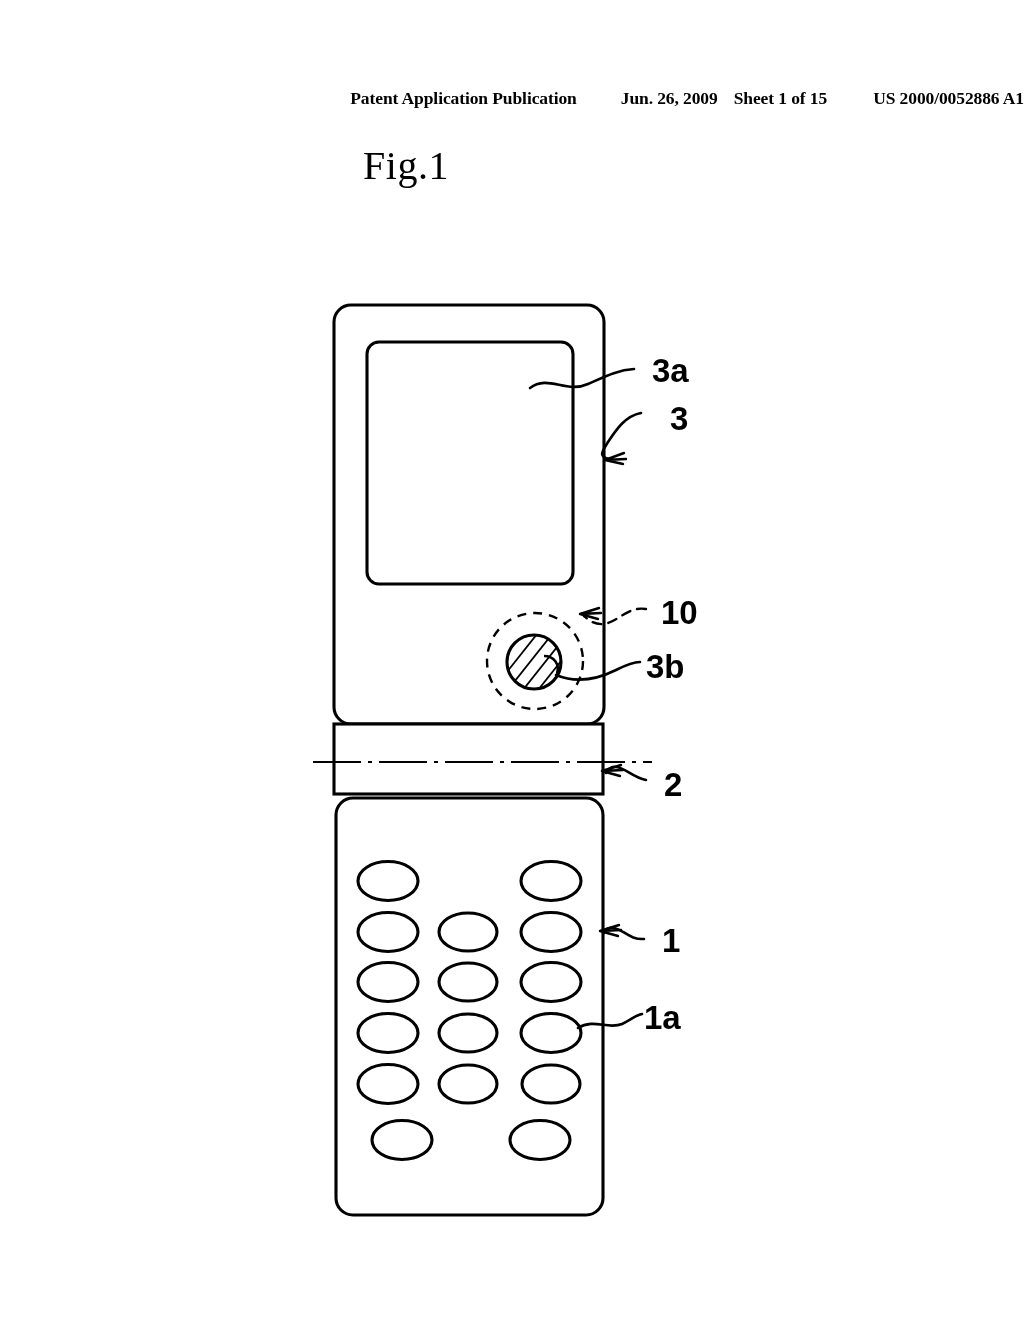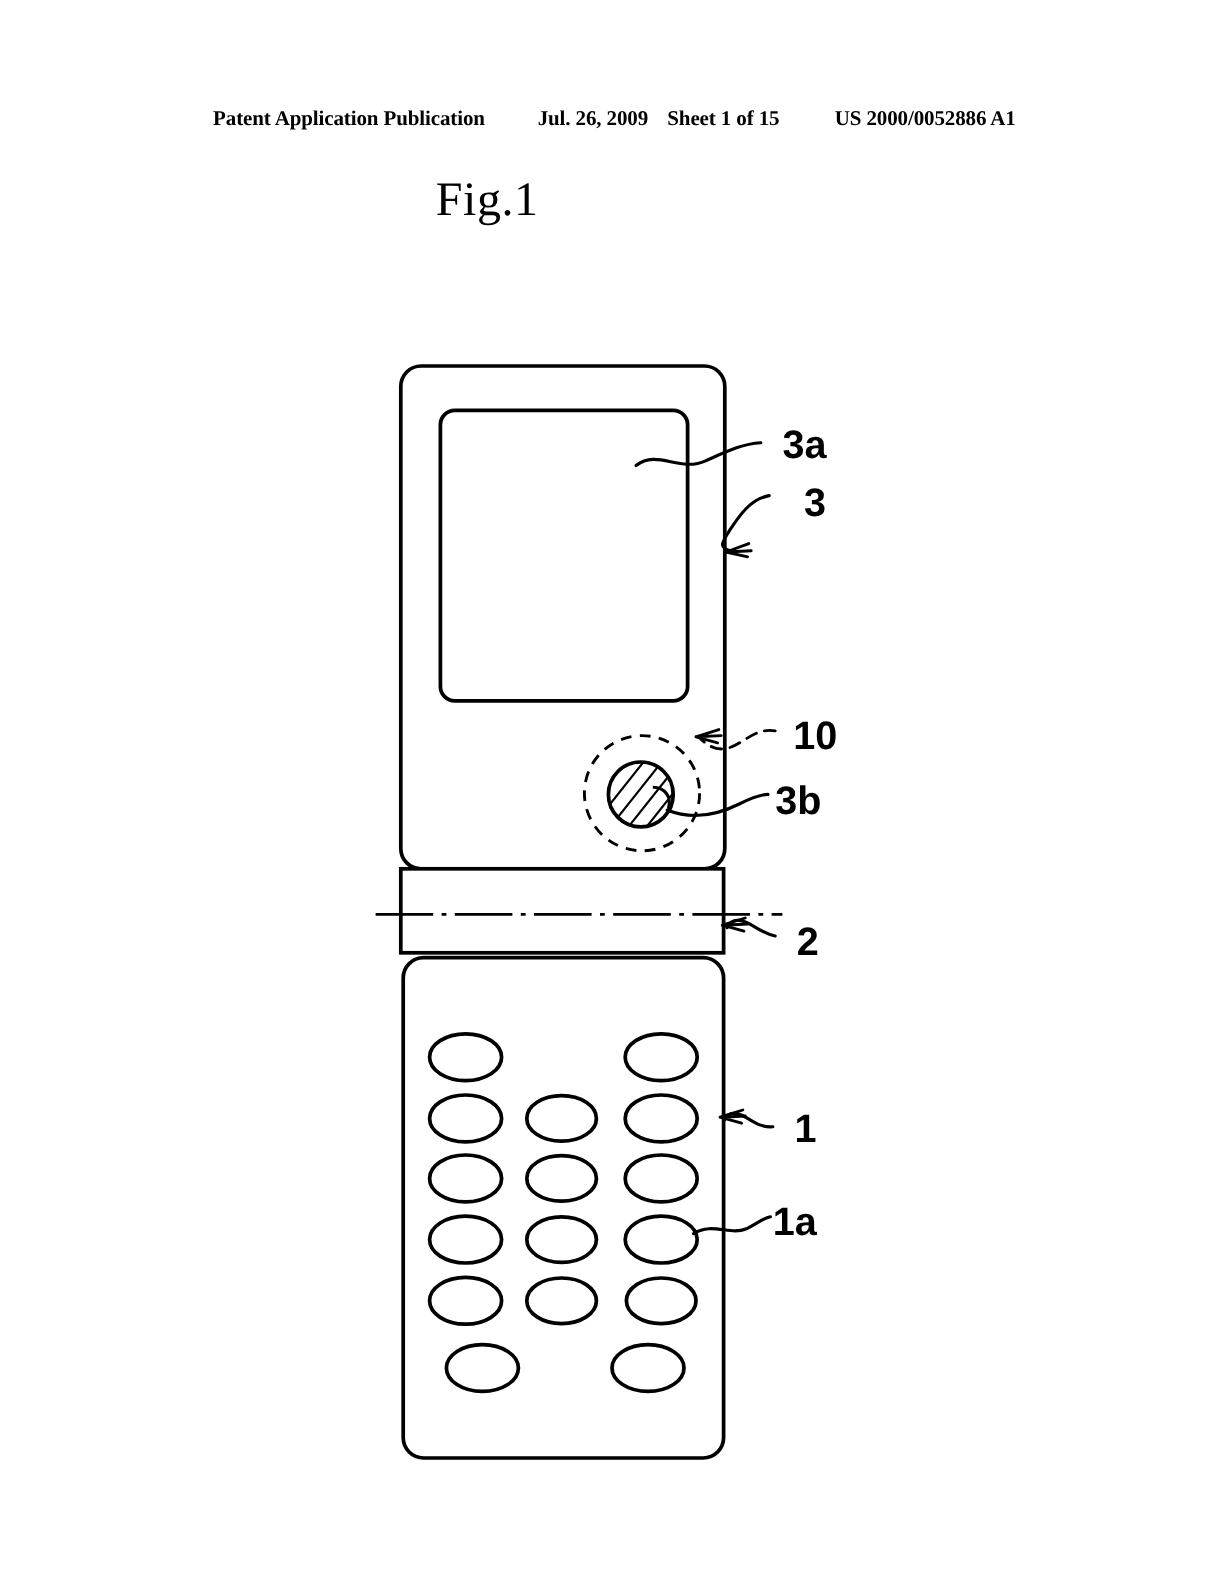--- a/index.html
+++ b/index.html
@@ -18,21 +18,21 @@
   }
 
   
   #page-header {
     position: absolute;
     top: 88px;
     left: 0;
     width: 1024px;
     height: 26px;
     display: flex;
-    justify-content: center;
+    justify-content: flex-end;
     align-items: baseline;
     white-space: nowrap;
   }
   #page-header .hdr-text {
     font-family: "Liberation Serif", "DejaVu Serif", serif;
     font-weight: bold;
     font-size: 17.5px;
     letter-spacing: -0.1px;
     color: #000;
   }
@@ -70,21 +70,21 @@
     font-weight: bold;
     fill: #000;
   }
 </style>
 </head>
 <body>
 
 <div id="page-header">
   <span class="hdr-text">Patent Application Publication</span>
   <span class="hdr-gap-a"></span>
-  <span class="hdr-text">Jul. 26, 2009</span>
+  <span class="hdr-text">Jun. 26, 2009</span>
   <span class="hdr-gap-b"></span>
   <span class="hdr-text">Sheet 1 of 15</span>
   <span class="hdr-gap-c"></span>
   <span class="hdr-text">US 2000/0052886 A1</span>
 </div>
 
 <div id="fig-title">Fig.1</div>
 
 <div id="drawing">
 <svg width="1024" height="1320" viewBox="0 0 1024 1320" xmlns="http://www.w3.org/2000/svg">

